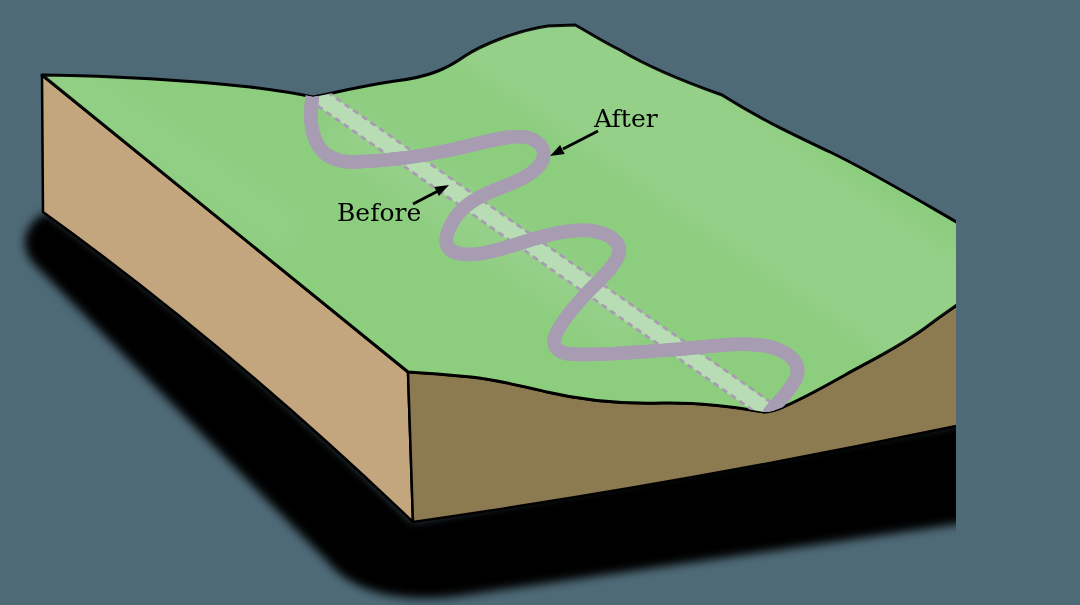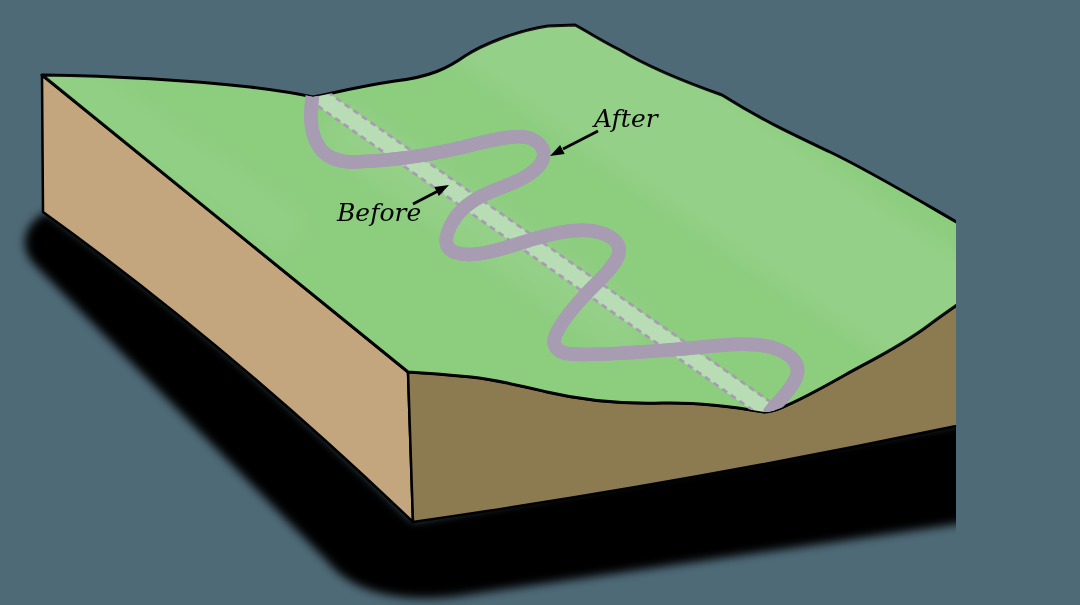--- a/index.html
+++ b/index.html
@@ -1,17 +1,17 @@
 <!DOCTYPE html>
 <html><head>
 <meta charset="utf-8">
 <title>Diagram</title>
 <style>
   html,body{margin:0;padding:0;background:#4e6a77;}
-  .stage{position:relative;width:956px;height:605px;overflow:hidden;font-style:italic;}
+  .stage{position:relative;width:956px;height:605px;overflow:hidden;}
   .stage svg{display:block;width:1080px;height:605px;}
   .label{font-family:"DejaVu Serif","Liberation Serif",serif;font-size:25px;fill:#000;}
 </style>
 </head>
 <body>
 
 <div class="stage">
 <svg viewBox="0 0 1080 605" xmlns="http://www.w3.org/2000/svg">
 
   <defs>

